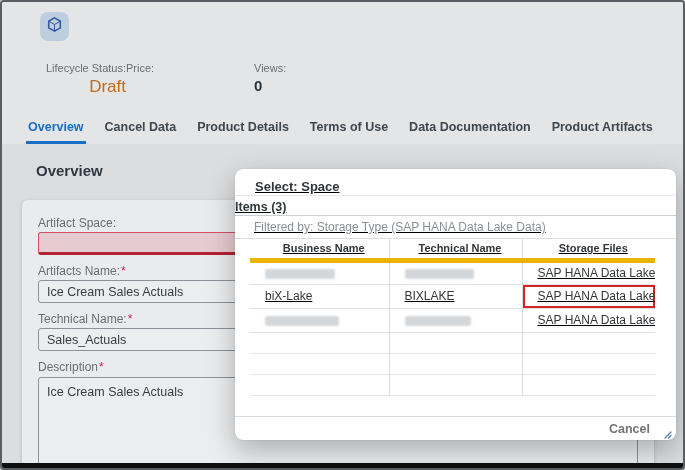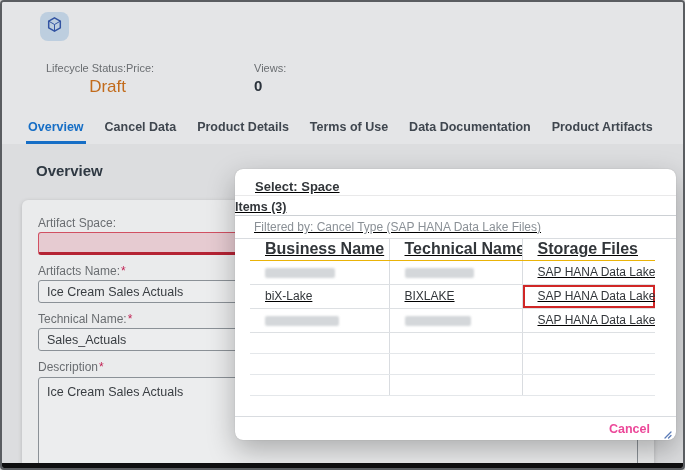--- a/index.html
+++ b/index.html
@@ -112,44 +112,44 @@
     font-size:12px; color:#8a9096; white-space:nowrap; overflow:hidden;
   }
   .space-table{
     margin-left:15px; width:405px;
     border-collapse:collapse; table-layout:fixed;
   }
   .space-table col.c1{ width:139px; }
   .space-table col.c2{ width:133px; }
   .space-table col.c3{ width:133px; }
   .space-table th{
-    height:21px; font-size:16px; font-weight:bold; color:#32363a;
-    text-align:left; padding:0 6px 0 15px;
-    border-bottom:1px solid #eab308; white-space:nowrap; overflow:hidden;
+    height:21px; font-size:11px; font-weight:bold; color:#32363a;
+    text-align:center; padding:0 6px 0 15px;
+    border-bottom:5px solid #eab308; white-space:nowrap; overflow:hidden;
   }
   .space-table td{
     height:24px; font-size:12px; color:#32363a;
     padding:0 6px 0 15px; border-bottom:1px solid #dde0e3;
     white-space:nowrap; overflow:hidden; position:relative;
   }
   .space-table th + th, .space-table td + td{ border-left:1px solid #d9dce0; }
   .space-table tr.empty-row td{ height:21px; border-bottom:1px solid #e4e7ea; }
   .space-table td.cell-hl{ box-shadow:inset 0 0 0 2px #d02626; }
   .redacted-bar{
     display:inline-block; height:10px; border-radius:2px;
     background:#d4d7da; filter:blur(1.3px); vertical-align:middle;
   }
   .dialog-footer{
     position:absolute; left:0; bottom:0; width:100%; height:24px;
     border-top:1px solid #d9dce0; border-radius:0 0 8px 8px;
     display:flex; align-items:center; justify-content:flex-end;
     padding-right:26px;
   }
   .cancel-btn{
-    font-size:12.5px; font-weight:600; color:#ec4899;
+    font-size:12.5px; font-weight:600; color:#737373;
     background:none; border:none; cursor:pointer;
     font-family:"Liberation Sans", sans-serif;
   }
   .resize-grip{
     position:absolute; right:4px; bottom:4px; width:11px; height:11px; cursor:nwse-resize;
   }
 
   
   .bottom-bar{
     position:absolute; left:0; bottom:0; width:100%; height:5px;
@@ -215,21 +215,21 @@
 
   <div class="modal-overlay"></div>
 
   <section class="dialog">
     <div class="dialog-header">
       <span class="dialog-title">Select: Space</span>
     </div>
     <div class="dialog-toolbar">
       <span class="items-count">Items (3)</span>
     </div>
-    <div class="filter-bar">Filtered by: Cancel Type (SAP HANA Data Lake Files)</div>
+    <div class="filter-bar">Filtered by: Storage Type (SAP HANA Data Lake Data)</div>
 
     <table class="space-table">
       <colgroup>
           <col class="c1">
           <col class="c2">
           <col class="c3">
         </colgroup>
       <thead>
         <tr>
           <th>Business Name</th>

